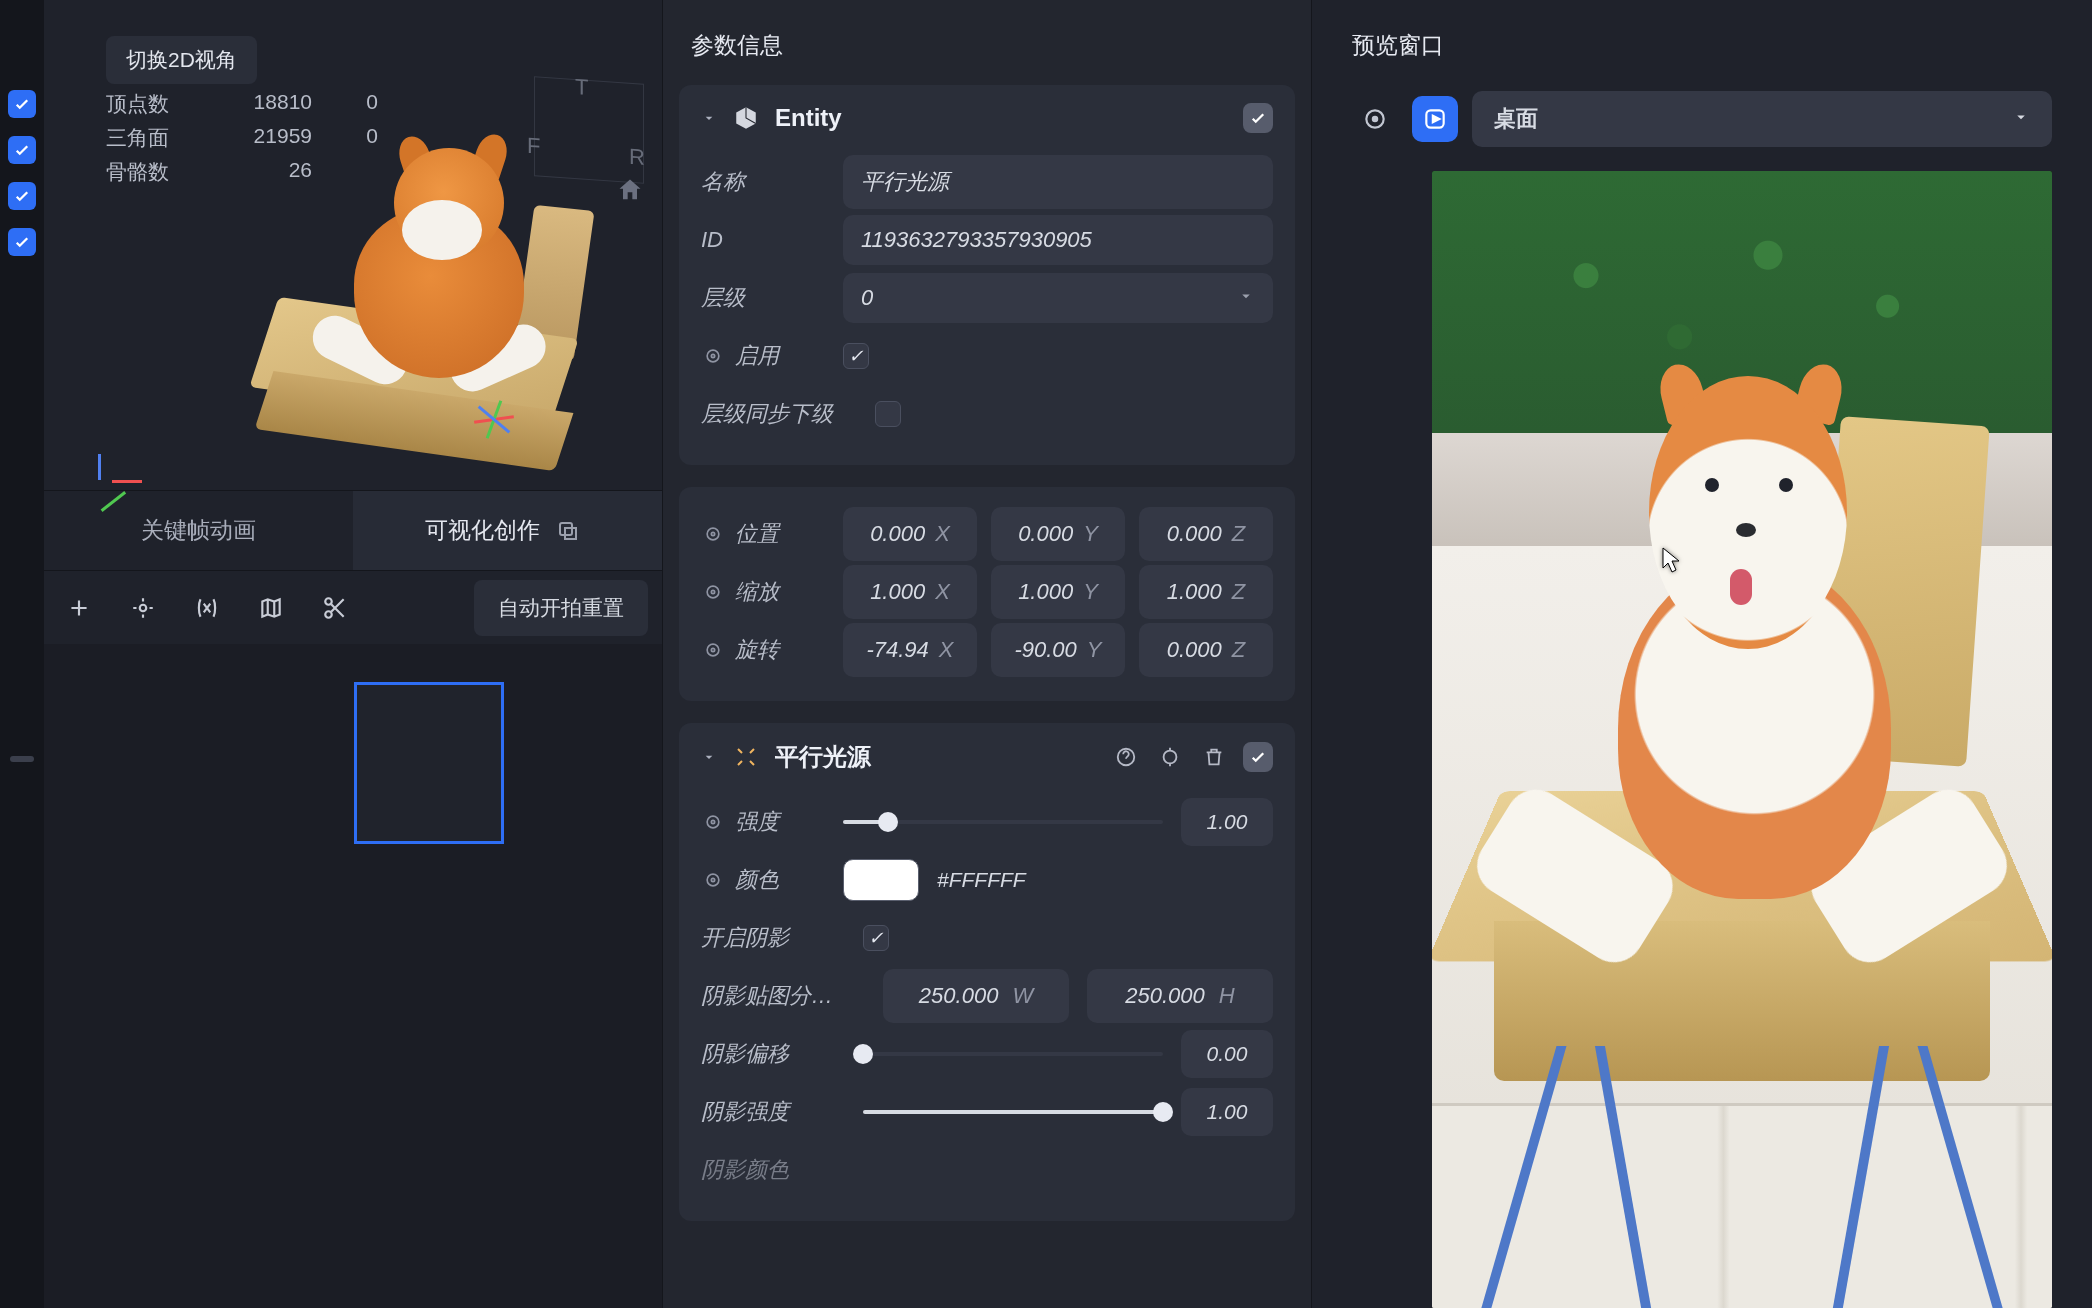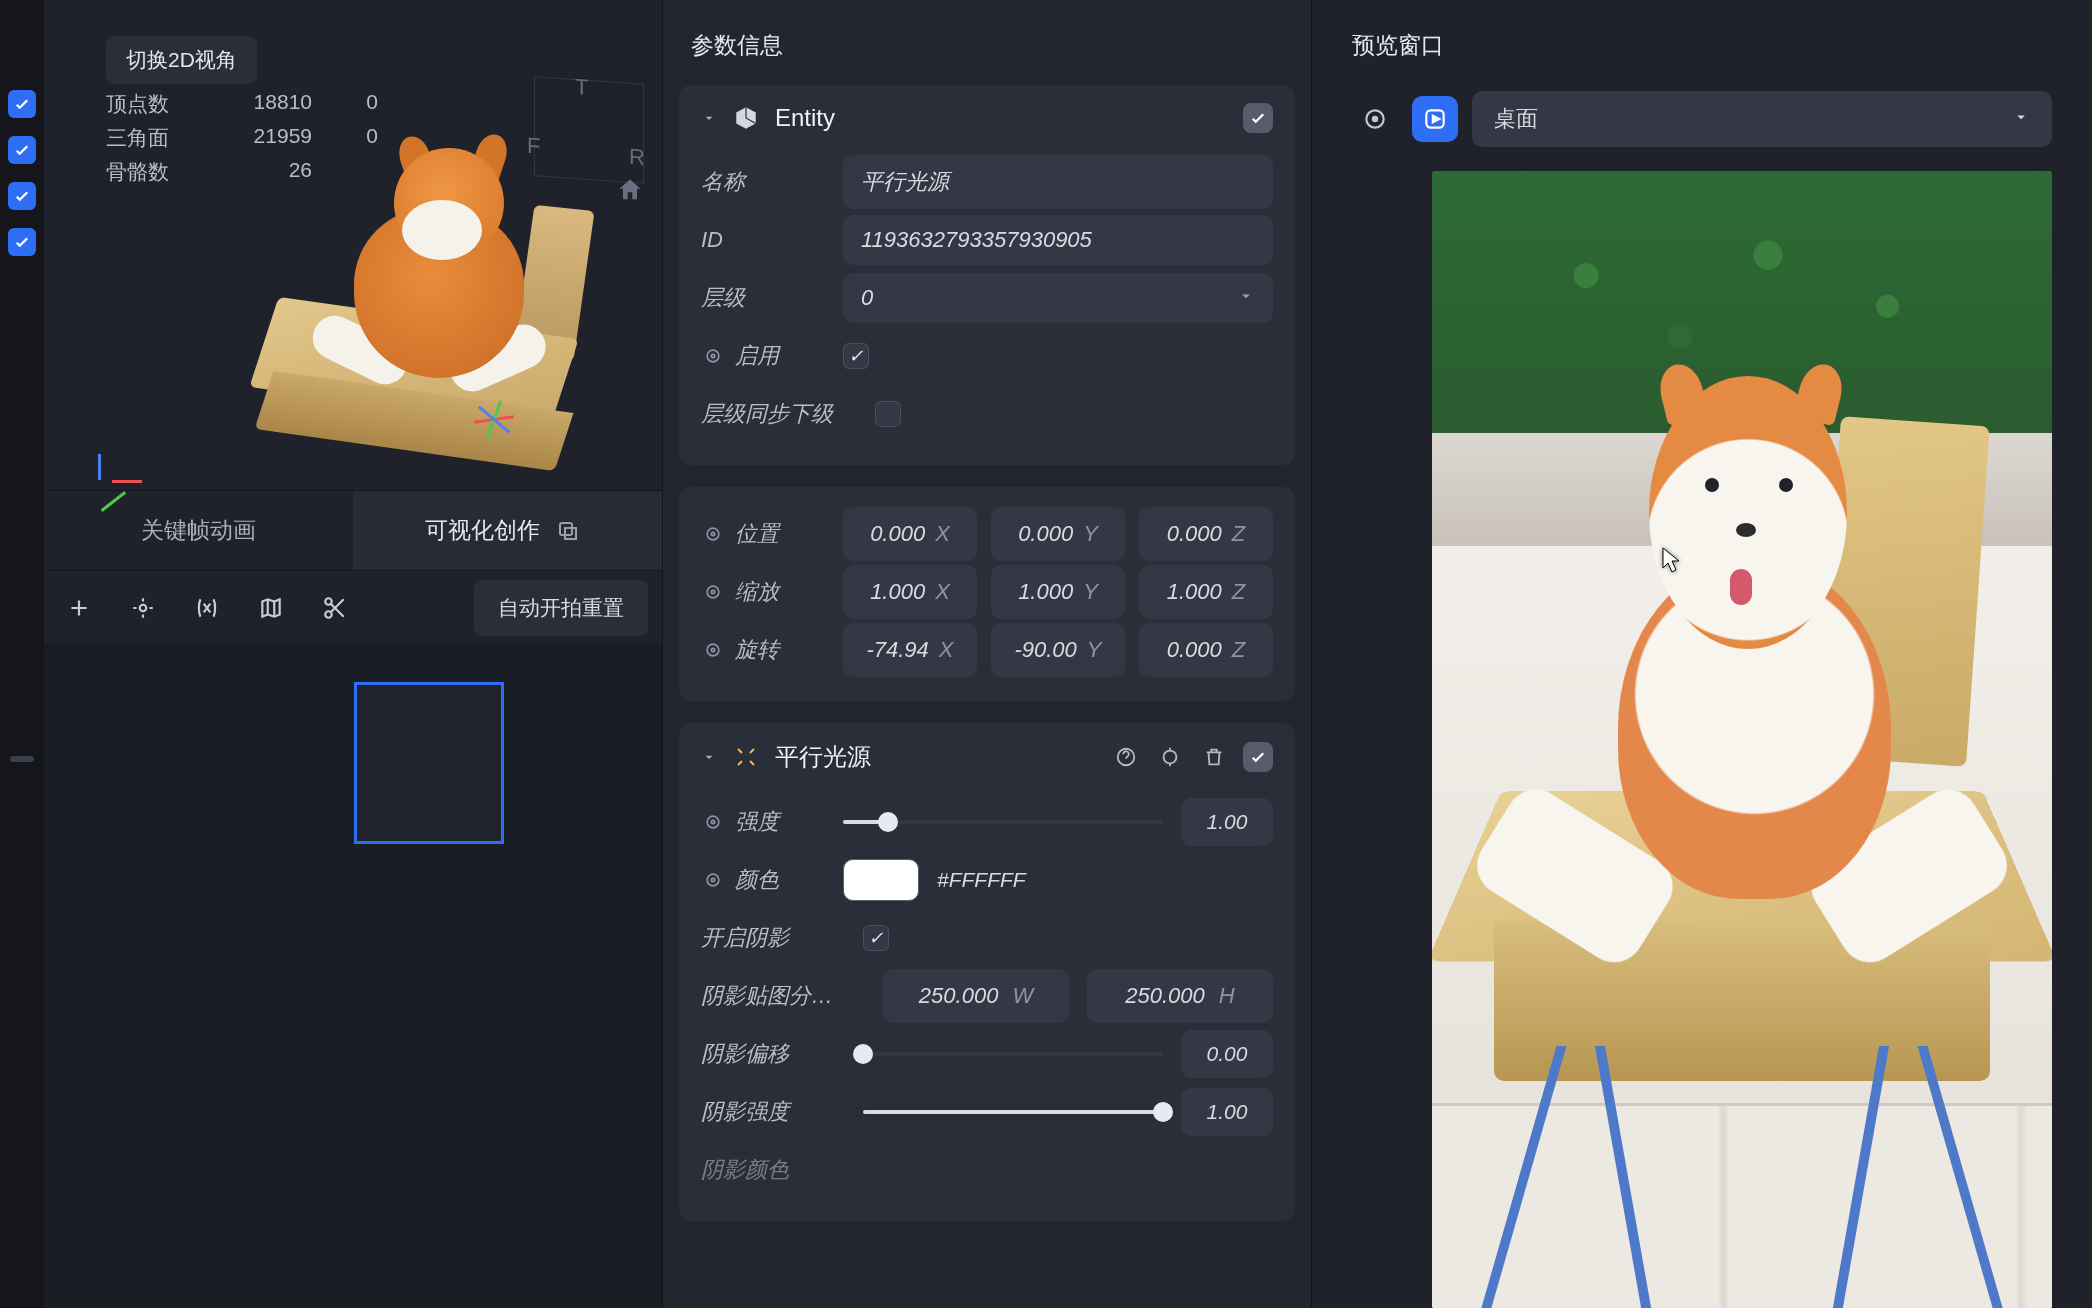--- a/index.html
+++ b/index.html
@@ -103,21 +103,21 @@
     border-left: 1px solid #14161c; border-right: 1px solid #14161c; overflow: hidden; }
 
   .panel-title { padding: 30px 28px 24px 28px; font-size: 23px; color: #e7eaf2; }
 
   .prop-panel { background: #2a2e39; border-radius: 12px; margin: 0 16px 22px 16px;
     padding: 18px 22px 22px 22px; }
   .prop-head { display: flex; align-items: center; gap: 14px; margin-bottom: 20px; }
   .prop-head .chev { width: 16px; height: 16px; display: inline-flex; align-items: center; color:#adb2c0; }
   .prop-head .ico { width: 30px; height: 30px; display: inline-flex; align-items: center;
     justify-content: center; }
-  .prop-head .ttl { font-size: 24px; font-weight: 400; color: #eef1f8; }
+  .prop-head .ttl { font-size: 24px; font-weight: 700; color: #eef1f8; }
   .prop-head .head-right { margin-left: auto; display: flex; gap: 14px; align-items: center; }
   .sm-ico { width: 30px; height: 30px; display:inline-flex; align-items:center; justify-content:center;
     color:#b5b9c6; }
   .chip-check { width: 30px; height: 30px; border-radius: 8px; background: #575c6c;
     display: inline-flex; align-items: center; justify-content: center; }
   .chip-check svg { width: 18px; height: 18px; }
 
   .field-row { display: flex; align-items: center; min-height: 58px; gap: 14px; font-style: italic; }
   .field-row .lbl { width: 128px; color: #b8bdc9; font-size: 22px; display: flex; align-items: center; gap: 10px; }
   .field-row .preico { width: 24px; height: 24px; display:inline-flex; align-items:center; justify-content:center; color:#8f94a3; }
@@ -155,21 +155,21 @@
 
   
   .right-col { flex: 1; background: #1f222b; display: flex; flex-direction: column; }
   .right-col .panel-title { padding: 30px 28px 20px 40px; }
 
   .preview-toolbar { display: flex; align-items: center; gap: 14px; padding: 10px 40px 20px 40px; }
   .pv-ico { width: 46px; height: 46px; border-radius: 10px; display: inline-flex; align-items: center;
     justify-content: center; color: #c1c6d1; }
   .pv-ico.active { background: #2e6ef5; color: #fff; }
   .device-select { flex: 1; background: #343845; border-radius: 10px; height: 56px; padding: 0 22px;
-    display: flex; align-items: center; justify-content: space-between; font-size: 22px; color: #d7dbe3; }
+    display: flex; align-items: center; justify-content: space-between; font-size: 22px; color: #d7dbe3; font-weight: bold; }
 
   .preview-frame { flex: 1; margin: 4px 40px 0 120px; background: #000; border-radius: 2px;
     overflow: hidden; position: relative; }
   .bg-top { position: absolute; inset: 0; height: 23%;
     background: linear-gradient(#2e6a34, #2a5c30); }
   .leaves { position: absolute; top:2%; left:8%; width:84%; height:18%;
     background:
       radial-gradient(circle at 20% 40%, #3a7f3e 12px, transparent 13px),
       radial-gradient(circle at 55% 30%, #3a7f3e 14px, transparent 15px),
       radial-gradient(circle at 78% 55%, #3a7f3e 11px, transparent 12px),

